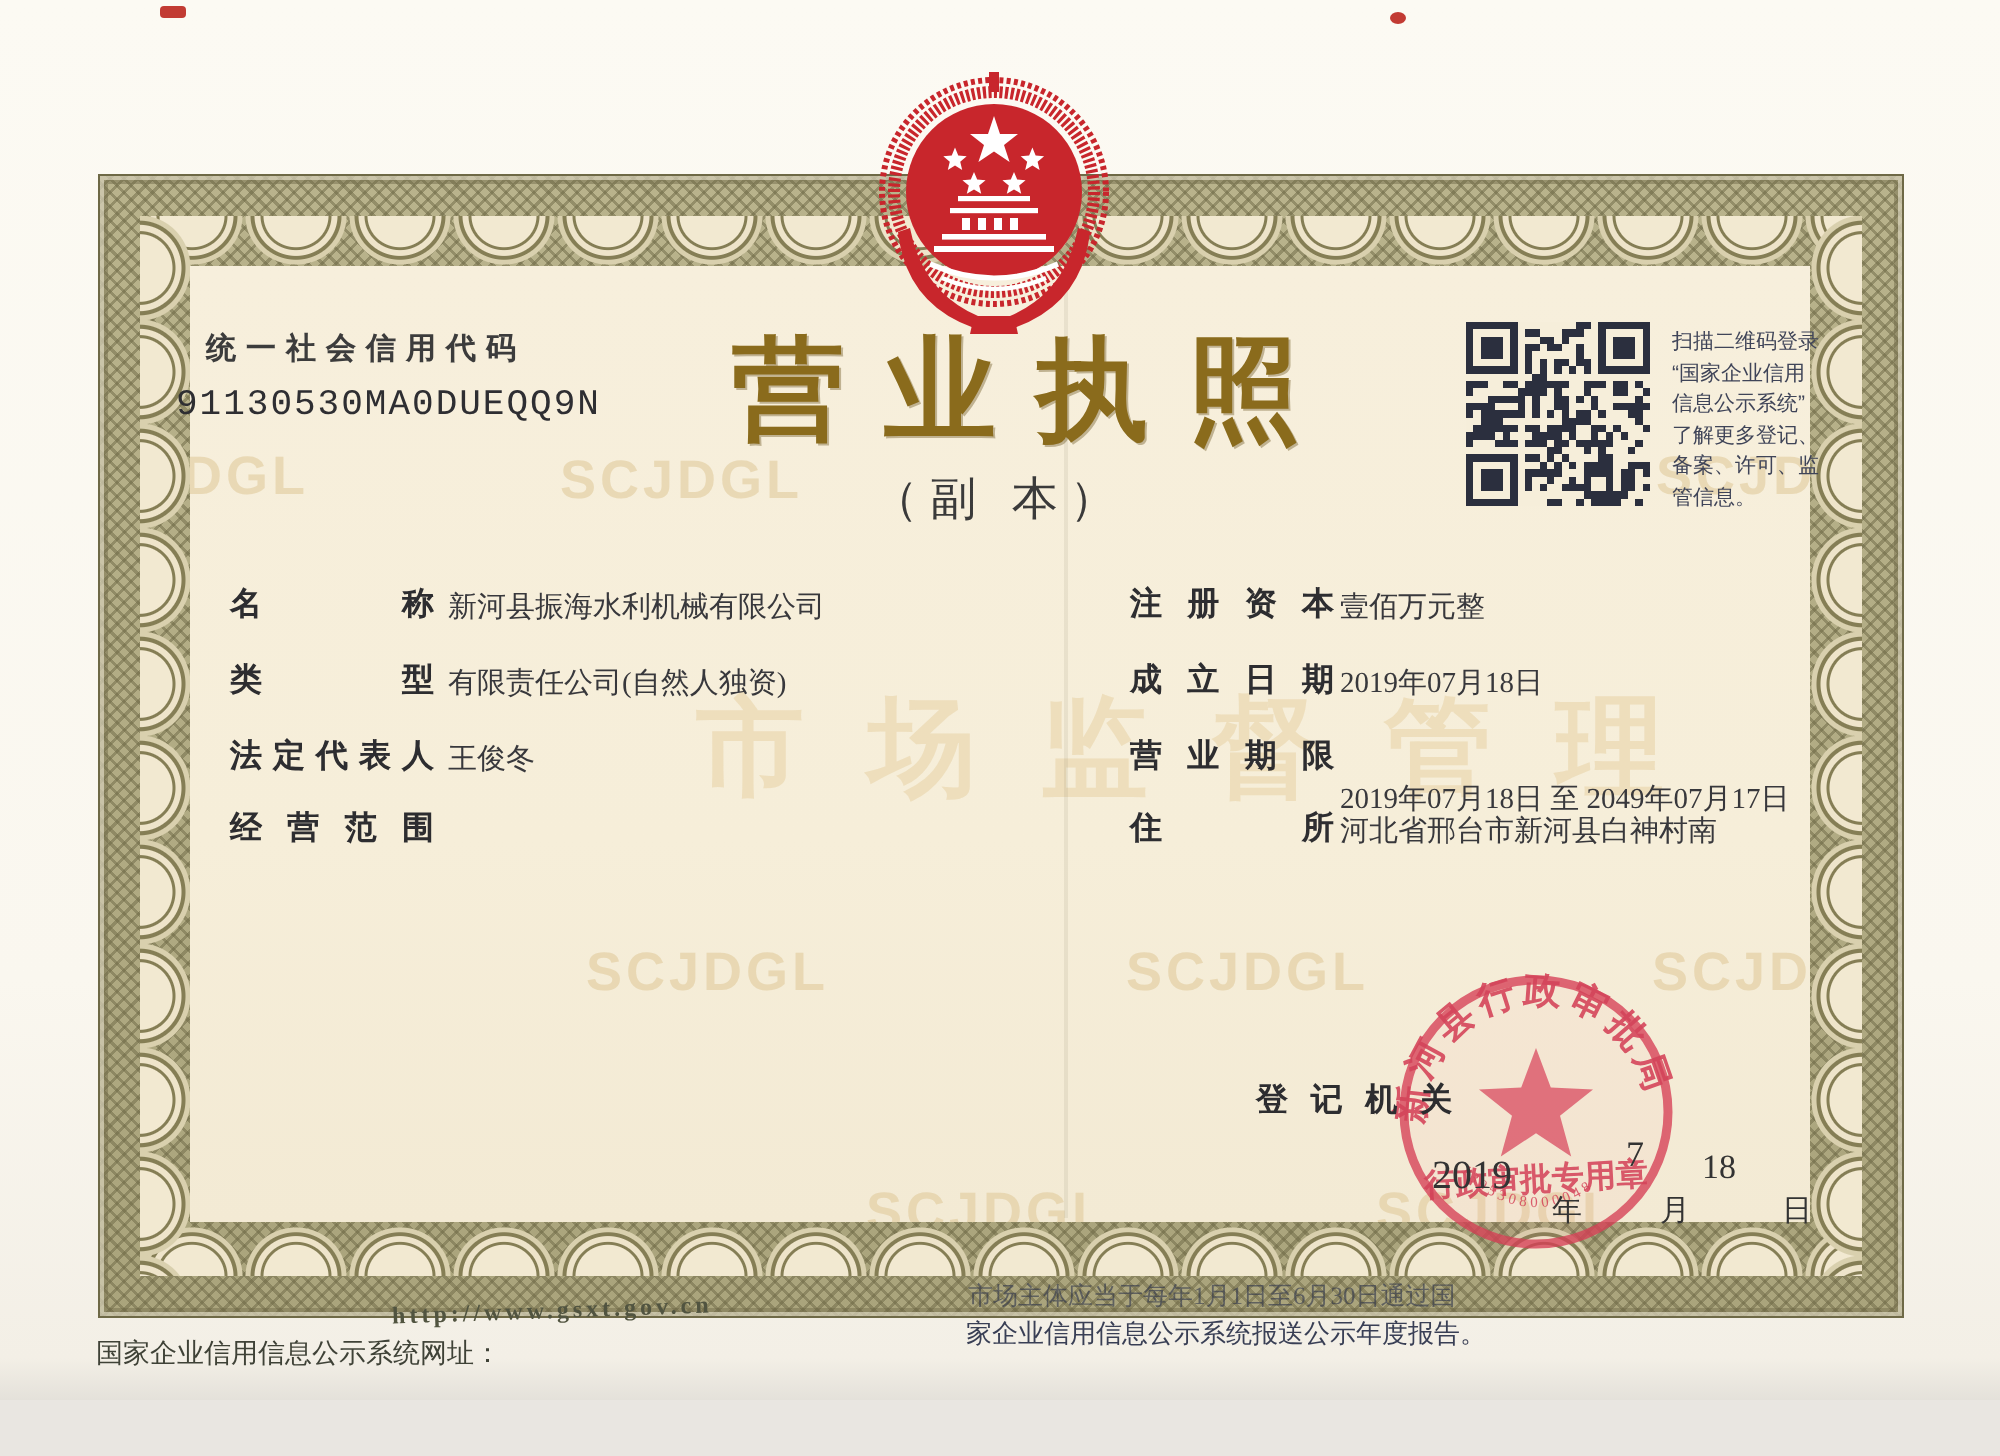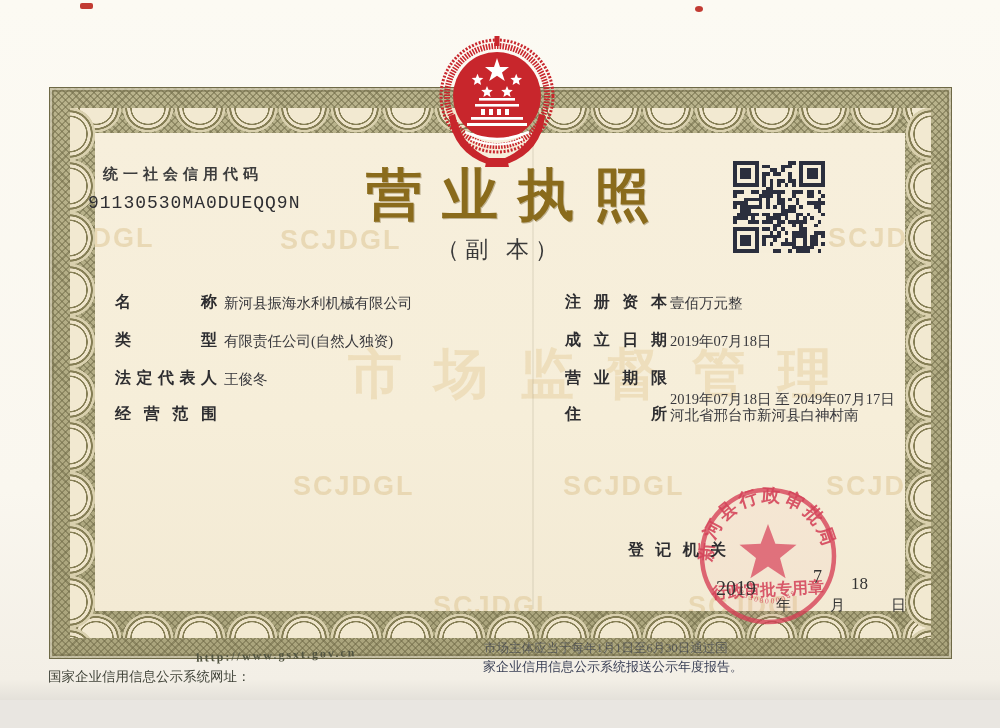--- a/index.html
+++ b/index.html
@@ -346,20 +346,28 @@
       <rect x="21" y="23" width="1" height="1" fill="#2b2f3e"></rect>
       <rect x="11" y="24" width="1" height="1" fill="#2b2f3e"></rect>
       <rect x="12" y="24" width="1" height="1" fill="#2b2f3e"></rect>
       <rect x="15" y="24" width="1" height="1" fill="#2b2f3e"></rect>
       <rect x="17" y="24" width="1" height="1" fill="#2b2f3e"></rect>
       <rect x="18" y="24" width="1" height="1" fill="#2b2f3e"></rect>
       <rect x="19" y="24" width="1" height="1" fill="#2b2f3e"></rect>
       <rect x="20" y="24" width="1" height="1" fill="#2b2f3e"></rect>
       <rect x="23" y="24" width="1" height="1" fill="#2b2f3e"></rect>
     </svg>
+  <div class="qr-caption">
+    <div>扫描二维码登录</div>
+    <div>“国家企业信用</div>
+    <div>信息公示系统”</div>
+    <div>了解更多登记、</div>
+    <div>备案、许可、监</div>
+    <div>管信息。</div>
+  </div>
 
   <div class="flabel" style="left:115px;top:292px">名称</div>
   <div class="fvalue" style="left:224px;top:294px">新河县振海水利机械有限公司</div>
 
   <div class="flabel" style="left:115px;top:330px">类型</div>
   <div class="fvalue" style="left:224px;top:332px">有限责任公司(自然人独资)</div>
 
   <div class="flabel" style="left:115px;top:368px">法定代表人</div>
   <div class="fvalue" style="left:224px;top:370px">王俊冬</div>
 

